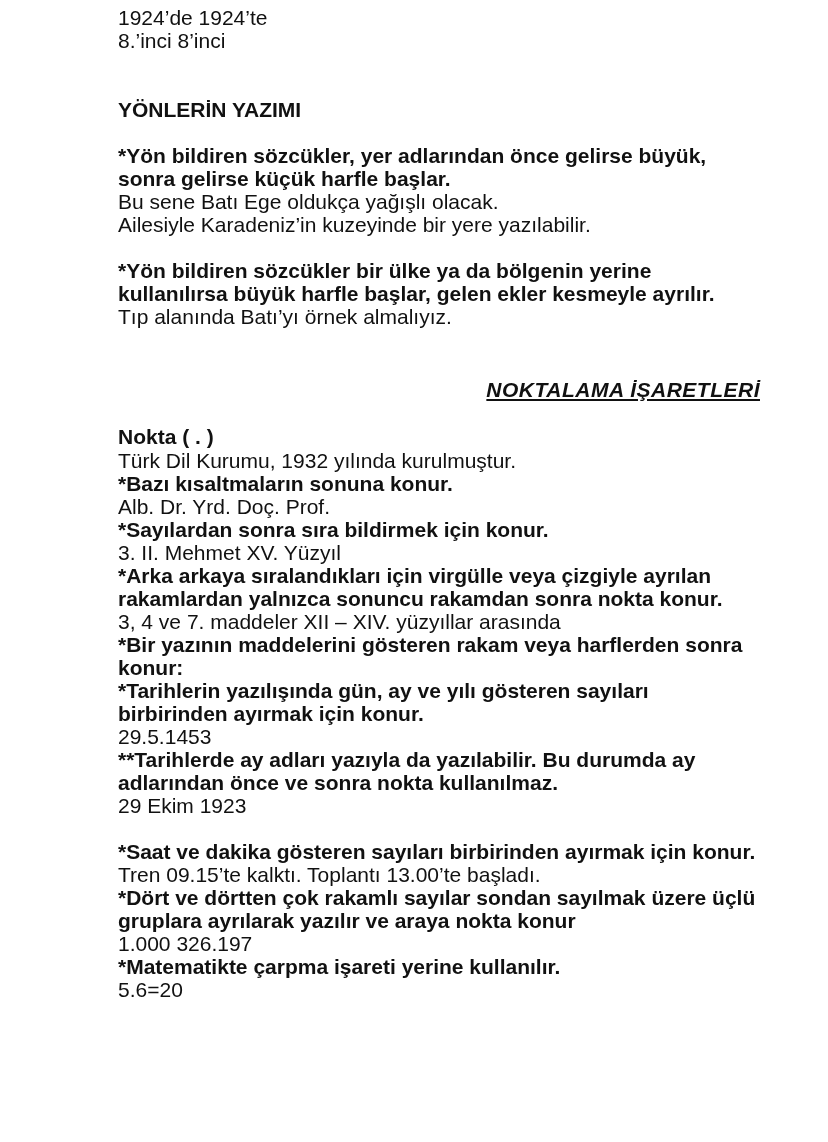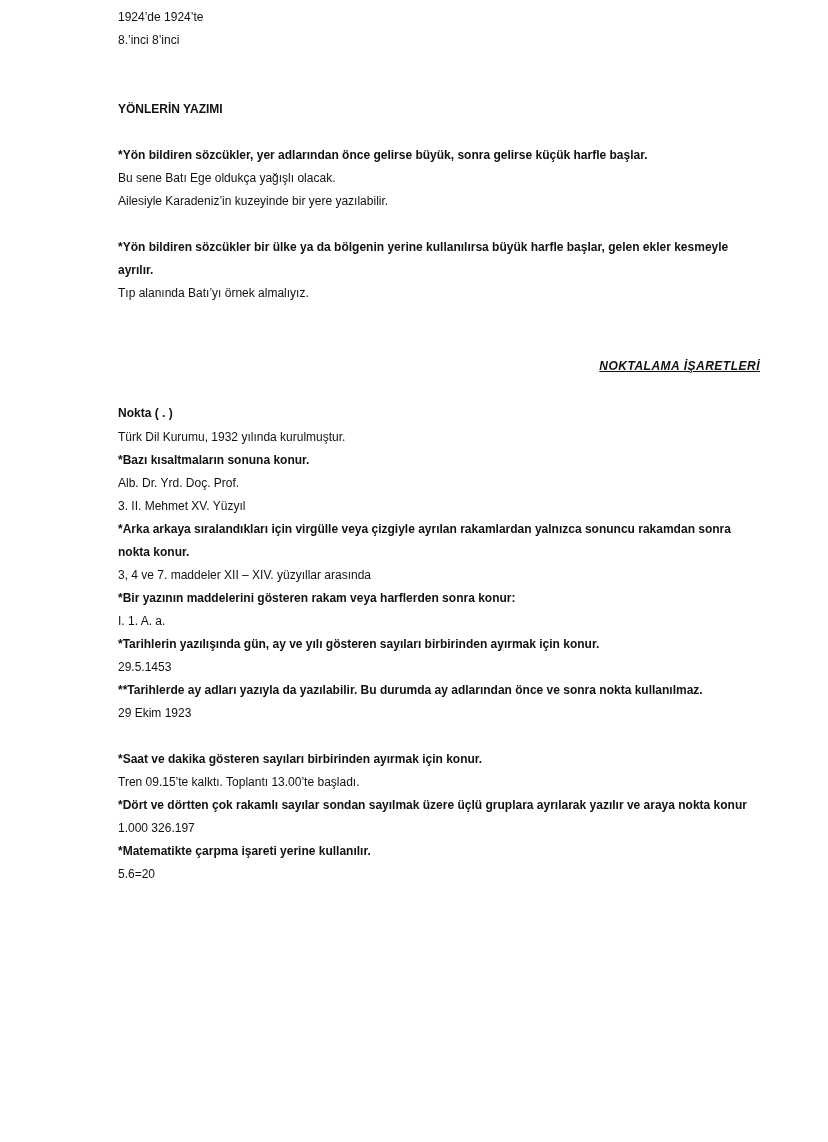--- a/index.html
+++ b/index.html
@@ -13,21 +13,21 @@
     height: 1142px;
     background: #ffffff;
     box-sizing: border-box;
     padding: 6px 68px 0 118px;
     font-family: "Liberation Sans", sans-serif;
     color: #111111;
     overflow: hidden;
   }
   .content p {
     margin: 0;
-    font-size: 12px;
+    font-size: 21px;
     line-height: 23px;
     white-space: pre-wrap;
   }
   .t-normal { font-weight: 400; }
   .t-bold   { font-weight: 700; }
   .t-blank  { height: 23px; }
   .t-title {
     font-size: 37px;
     font-weight: 700;
     font-style: italic;
@@ -60,25 +60,25 @@
       <p class="t-normal">Ailesiyle Karadeniz’in kuzeyinde bir yere yazılabilir.</p>
       <p class="t-blank"></p>
       <p class="t-bold">*Yön bildiren sözcükler bir ülke ya da bölgenin yerine kullanılırsa büyük harfle başlar, gelen ekler kesmeyle ayrılır.</p>
       <p class="t-normal">Tıp alanında Batı’yı örnek almalıyız.</p>
       <p class="t-blank"></p>
       <p class="t-title">NOKTALAMA İŞARETLERİ</p>
       <p class="t-subtitle">Nokta ( . )</p>
       <p class="t-normal">Türk Dil Kurumu, 1932 yılında kurulmuştur.</p>
       <p class="t-bold">*Bazı kısaltmaların sonuna konur.</p>
       <p class="t-normal">Alb. Dr. Yrd. Doç. Prof.</p>
+      <p class="t-bold">*Sayılardan sonra sıra bildirmek için konur.</p>
       <p class="t-normal">3. II. Mehmet XV. Yüzyıl</p>
       <p class="t-bold">*Arka arkaya sıralandıkları için virgülle veya çizgiyle ayrılan rakamlardan yalnızca sonuncu rakamdan sonra nokta konur.</p>
       <p class="t-normal">3, 4 ve 7. maddeler XII – XIV. yüzyıllar arasında</p>
       <p class="t-bold">*Bir yazının maddelerini gösteren rakam veya harflerden sonra konur:</p>
-      <p class="t-normal">I. 1. A. a.</p>
       <p class="t-bold">*Tarihlerin yazılışında gün, ay ve yılı gösteren sayıları birbirinden ayırmak için konur.</p>
       <p class="t-normal">29.5.1453</p>
       <p class="t-bold">**Tarihlerde ay adları yazıyla da yazılabilir. Bu durumda ay adlarından önce ve sonra nokta kullanılmaz.</p>
       <p class="t-normal">29 Ekim 1923</p>
       <p class="t-blank"></p>
       <p class="t-bold">*Saat ve dakika gösteren sayıları birbirinden ayırmak için konur.</p>
       <p class="t-normal">Tren 09.15’te kalktı. Toplantı 13.00’te başladı.</p>
       <p class="t-bold">*Dört ve dörtten çok rakamlı sayılar sondan sayılmak üzere üçlü gruplara ayrılarak yazılır ve araya nokta konur</p>
       <p class="t-normal">1.000 326.197</p>
       <p class="t-bold">*Matematikte çarpma işareti yerine kullanılır.</p>

